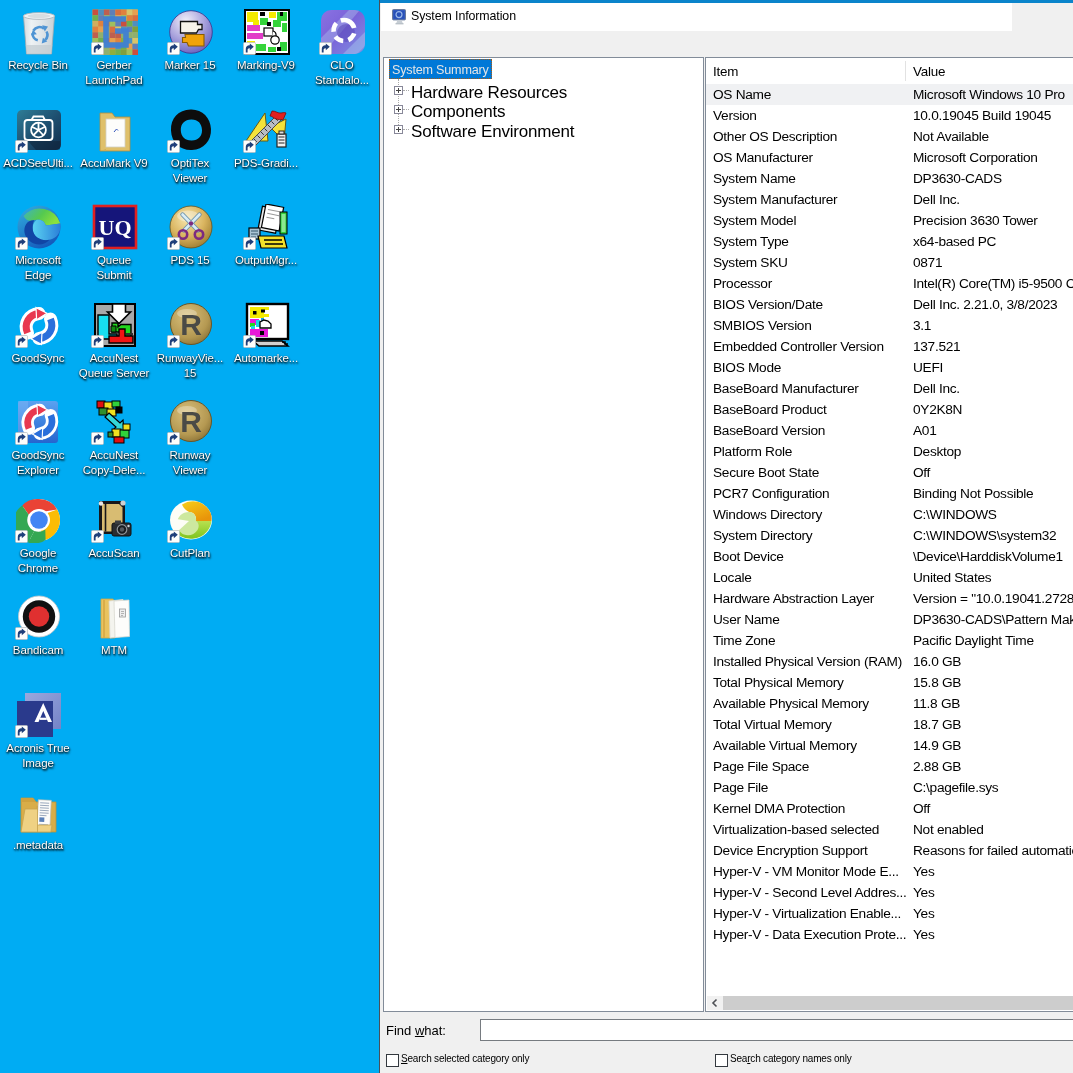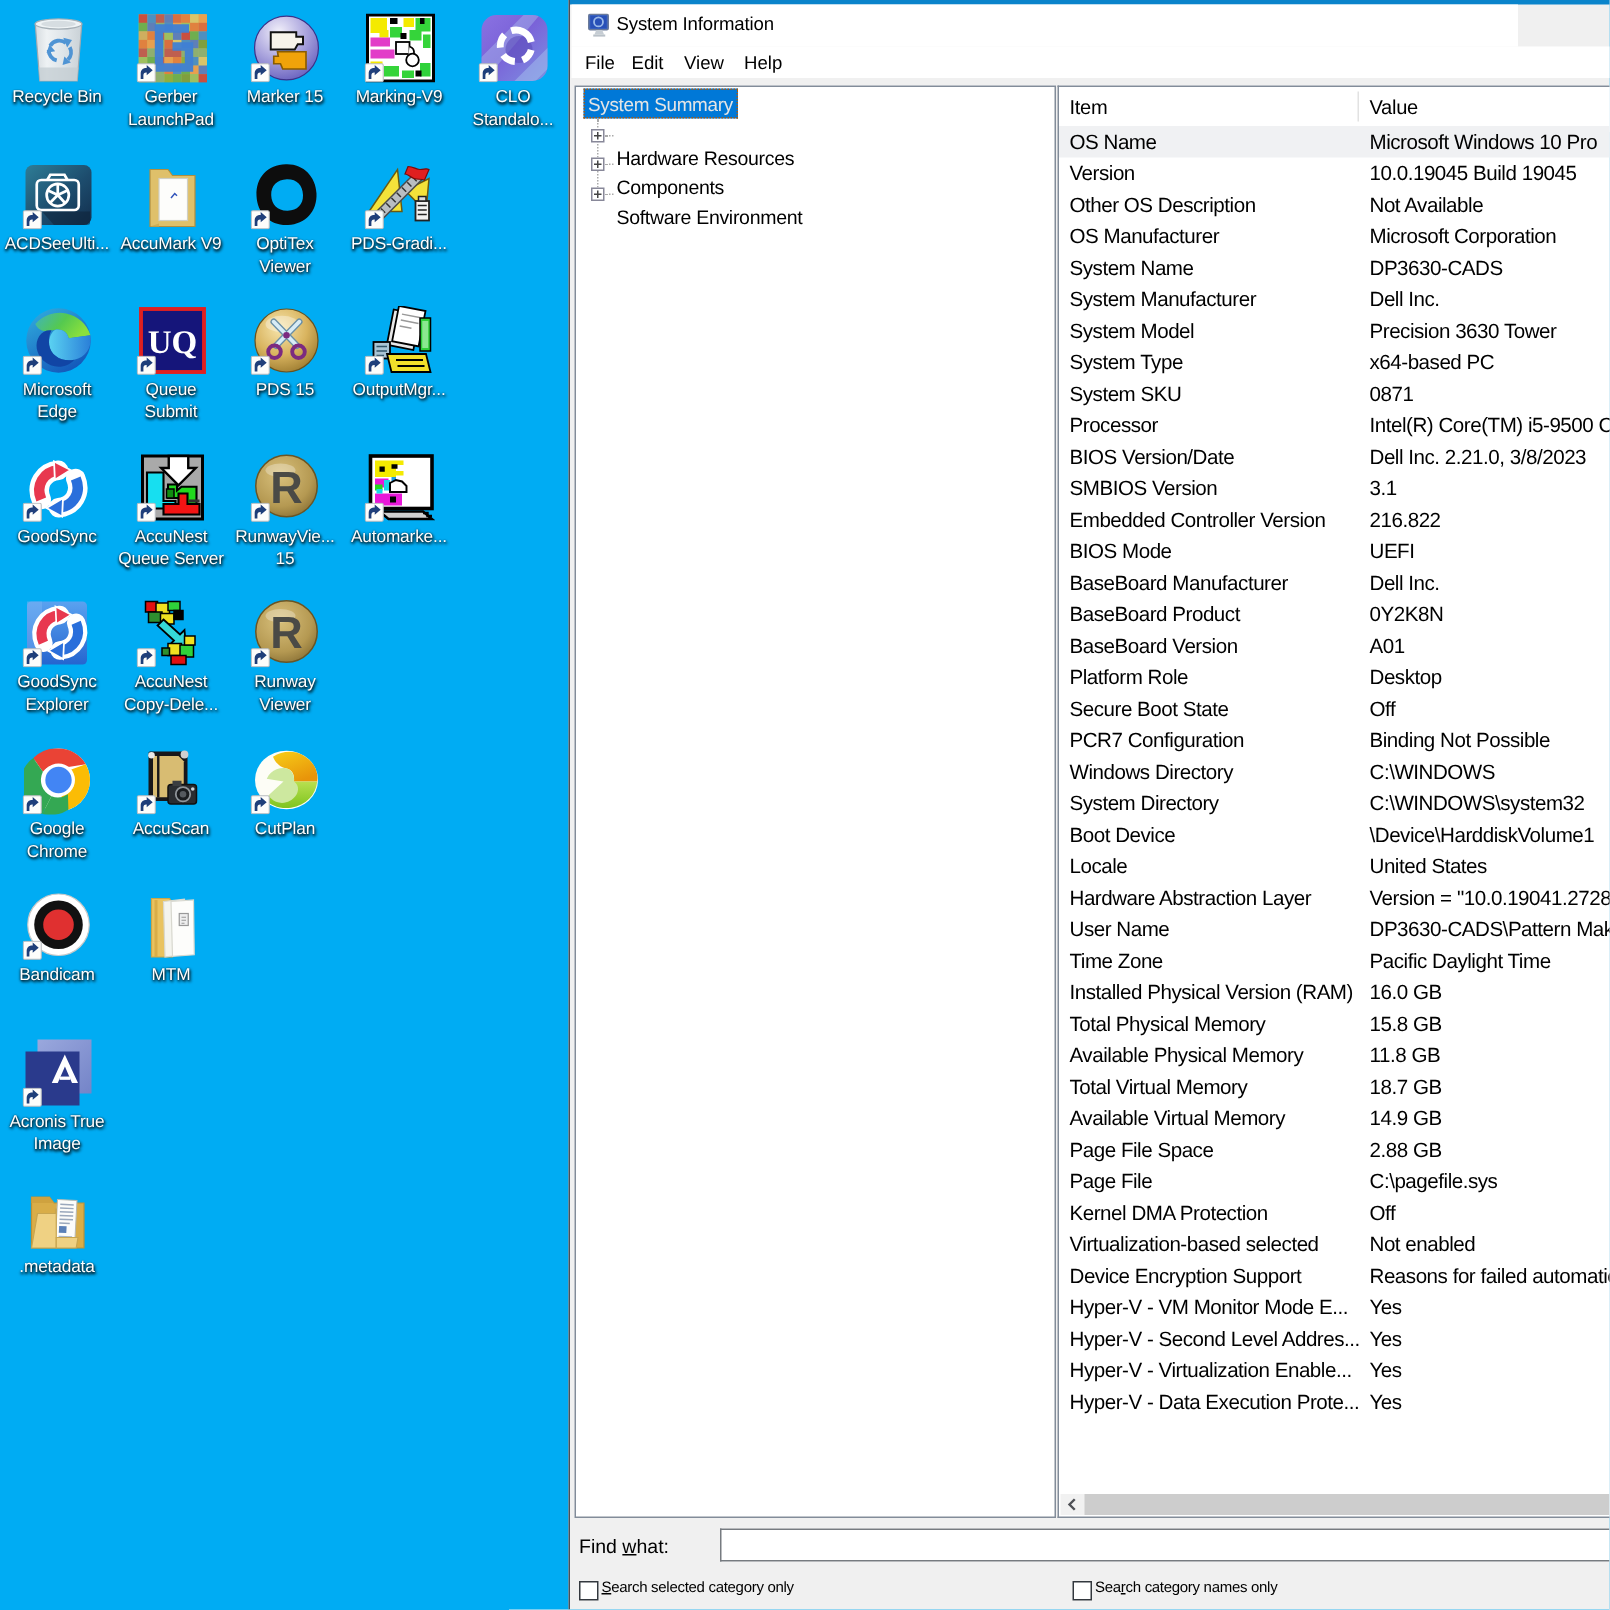--- a/index.html
+++ b/index.html
@@ -26,21 +26,21 @@
   #tree{position:absolute;left:3px;top:57px;width:319px;height:953px;
      background:#fff;border:1px solid #828c99;}
   #tsel{position:absolute;left:5px;top:1px;width:103px;height:19.5px;background:#0078d7;
      border:1px dotted #a85a10;box-sizing:border-box;}
   #tsel span{position:absolute;left:2px;top:2.5px;font-size:12.6px;color:#e5e5e5;letter-spacing:-0.2px;}
   .trow{position:absolute;left:0;width:100%;height:19.6px;}
   .pbox{position:absolute;left:10px;top:5px;width:9px;height:9px;background:#fff;
      border:1px solid #889;box-sizing:border-box;}
   .pbox:before{content:"";position:absolute;left:1px;top:3px;width:5px;height:1px;background:#454545;}
   .pbox:after{content:"";position:absolute;left:3px;top:1px;width:1px;height:5px;background:#454545;}
-  .tlabel{position:absolute;left:27px;top:17px;font-size:13px;color:#000;letter-spacing:-0.2px;}
+  .tlabel{position:absolute;left:27px;top:2px;font-size:17px;color:#000;letter-spacing:-0.2px;}
   .vline{position:absolute;left:14px;width:1px;border-left:1px dotted #aaa;}
   .hline{position:absolute;height:1px;border-top:1px dotted #aaa;}
 
   #list{position:absolute;left:325px;top:57px;width:368px;height:953px;
      background:#fff;border:1px solid #828c99;border-right:none;}
   #lhead{position:absolute;left:0;top:0;width:100%;height:30px;background:#fff;text-decoration:underline;}
   .hcol{position:absolute;top:5.5px;font-size:13.4px;letter-spacing:-0.2px;color:#000;}
   #hsep{position:absolute;left:199px;top:3px;width:1px;height:20px;background:#e2e2e2;}
   .lrow{position:absolute;left:0;width:100%;height:21px;font-size:13.7px;letter-spacing:-0.3px;color:#000;}
   .lrow.sel{background:#f0f1f3;}
@@ -724,26 +724,20 @@
   <div id="titlebar">
     <svg id="titleicon" width="15" height="16" viewBox="0 0 15 16">
       <rect x="0.5" y="0.5" width="13" height="10.4" rx="1" fill="#3a62c0" stroke="#6a7a9a"></rect>
       <rect x="1.6" y="1.6" width="10.8" height="8.2" fill="#2850b8"></rect>
       <circle cx="7" cy="5.6" r="3" fill="none" stroke="#9ab8e8" stroke-width="1.2"></circle>
       <path d="M5.5 11 h4 l1.2 3 h-6.4 z" fill="#c6cdd4"></path>
       <rect x="3.5" y="14" width="8" height="1.4" fill="#b9c1c8"></rect>
     </svg>
     <span id="titletext">System Information</span>
   </div>
-  <div id="menubar">
-    <span class="mi" style="left:9px">File</span>
-    <span class="mi" style="left:40px">Edit</span>
-    <span class="mi" style="left:75px">View</span>
-    <span class="mi" style="left:115px">Help</span>
-  </div>
 
   <div id="tree">
     <div id="tsel">
         <span>System Summary</span>
       </div>
     <div class="vline" style="top:21px;height:52px"></div>
     <div class="trow" style="top:22.5px">
         <div class="pbox"></div>
         <div class="hline" style="left:19px;top:9px;width:6px"></div>
         <span class="tlabel">Hardware Resources</span>
@@ -810,21 +804,21 @@
 <div class="lrow" style="top:236px">
           <span class="li">BIOS Version/Date</span>
           <span class="lv">Dell Inc. 2.21.0, 3/8/2023</span>
         </div>
 <div class="lrow" style="top:257px">
           <span class="li">SMBIOS Version</span>
           <span class="lv">3.1</span>
         </div>
 <div class="lrow" style="top:278px">
           <span class="li">Embedded Controller Version</span>
-          <span class="lv">216.822</span>
+          <span class="lv">137.521</span>
         </div>
 <div class="lrow" style="top:299px">
           <span class="li">BIOS Mode</span>
           <span class="lv">UEFI</span>
         </div>
 <div class="lrow" style="top:320px">
           <span class="li">BaseBoard Manufacturer</span>
           <span class="lv">Dell Inc.</span>
         </div>
 <div class="lrow" style="top:341px">

